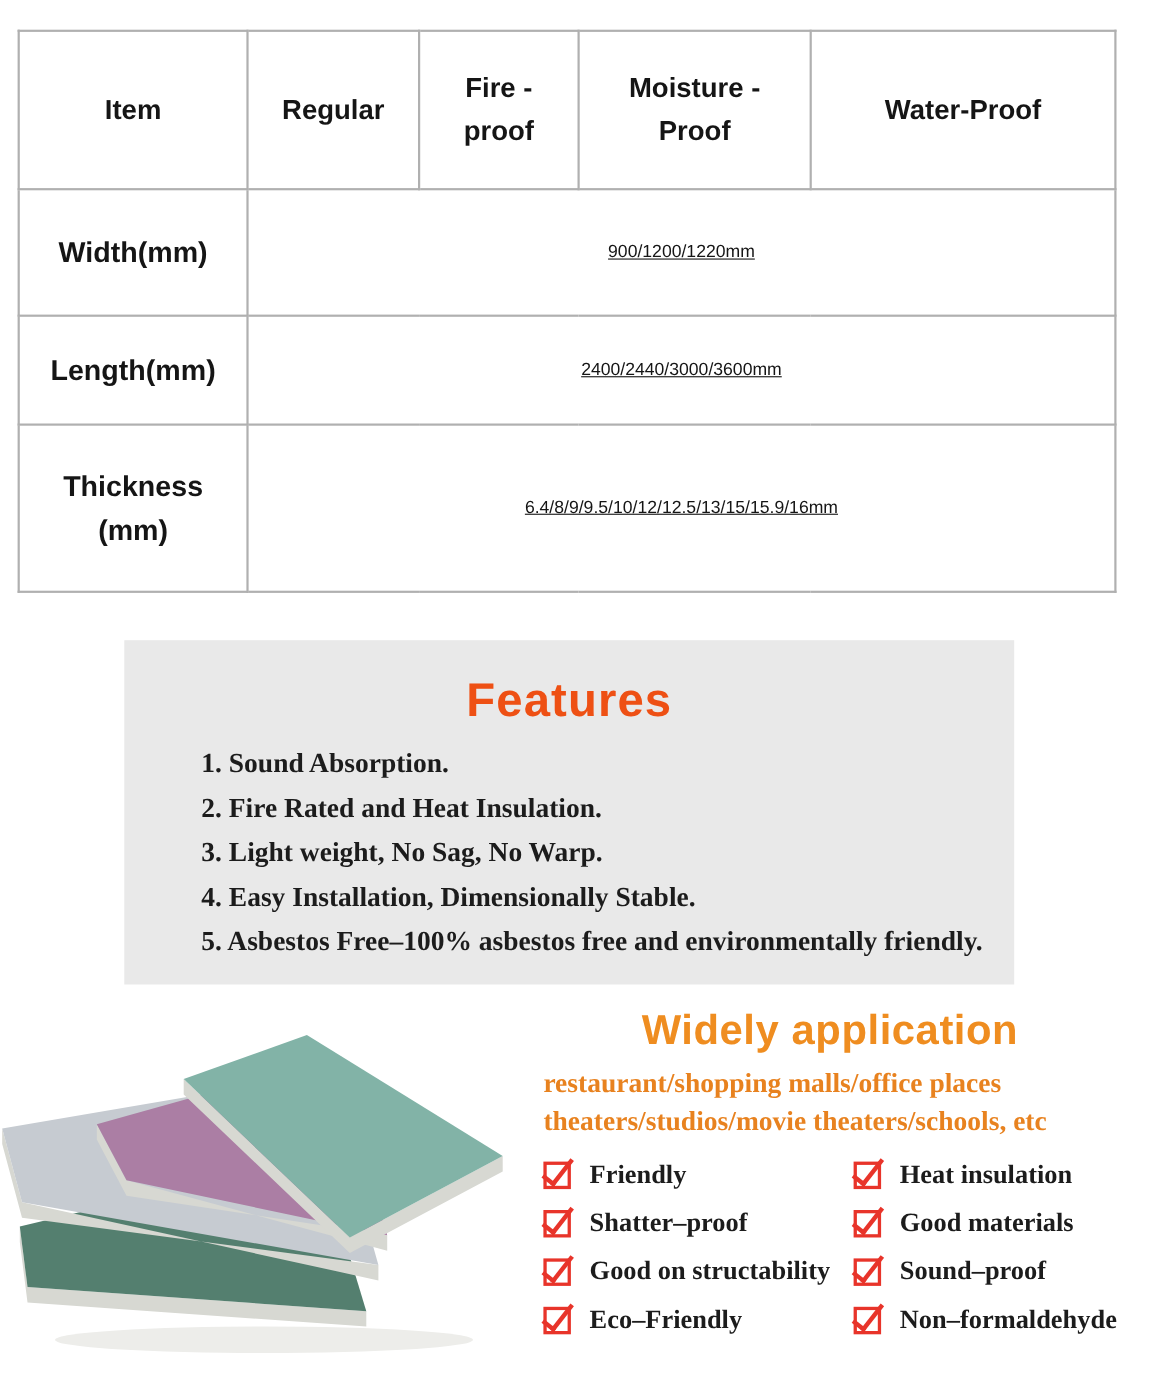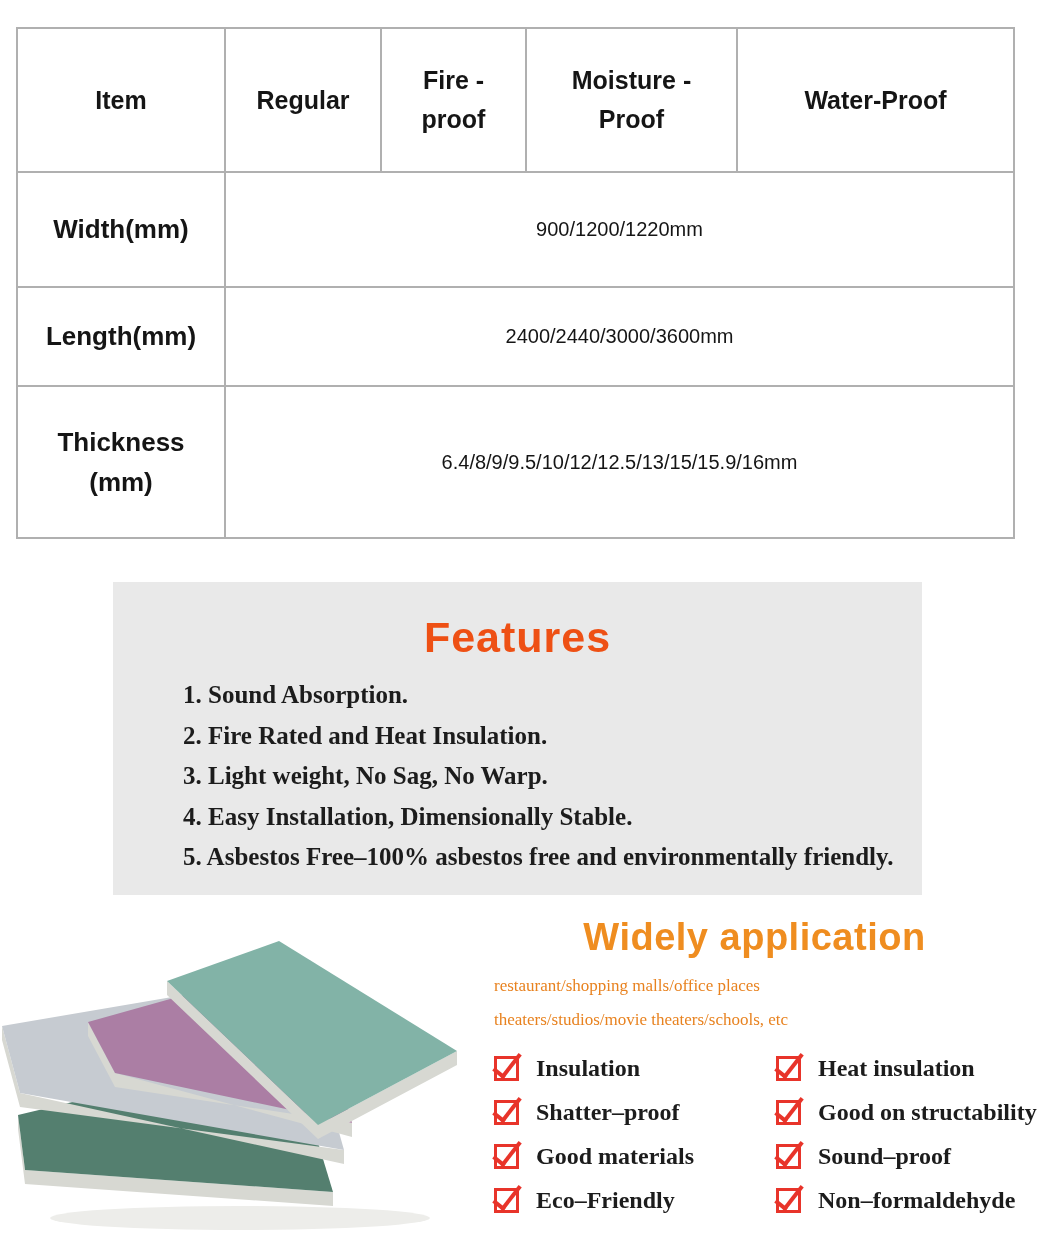--- a/index.html
+++ b/index.html
@@ -14,21 +14,21 @@
     position:absolute; left:16px; top:27px; width:997px;
     border-collapse:collapse; table-layout:fixed;
   }
   table.spec th, table.spec td {
     border:2px solid var(--table-border,#b0b0b0);
     text-align:center; vertical-align:middle;
     white-space:pre-line;
   }
   table.spec thead th { height:144px; font-size:25px; font-weight:bold; line-height:1.55; }
   table.spec .row-label { font-size:26px; font-weight:bold; line-height:1.55; }
-  table.spec .row-value { font-size:20px; font-weight:normal; font-family:"Liberation Sans",sans-serif; }
+  table.spec .row-value { font-size:16px; font-weight:normal; font-family:"Liberation Sans",sans-serif;text-decoration:underline; }
   tr.r-width  { height:115px; }
   tr.r-length { height:99px; }
   tr.r-thick  { height:152px; }
 
   
   .features-panel {
     position:absolute; left:113px; top:582px; width:809px; height:313px;
     background:var(--panel-bg,#e9e9e9);
   }
   .features-title {
@@ -44,22 +44,22 @@
 
   
   .application { position:absolute; left:480px; top:916px; width:575px; }
   .application-title {
     text-align:center; padding-right:26px;
     font-size:38px; font-weight:bold; letter-spacing:0.5px;
     color:var(--application-title,#ef8d20);
   }
   .application-sub {
     margin:10px 0 0 14px;
-    font-family:"Liberation Serif", serif; font-weight:normal;
-    font-size:17px; line-height:34px;
+    font-family:"Liberation Serif", serif; font-weight:bold;
+    font-size:25px; line-height:34px;
     color:var(--application-subtitle,#e8821f);
   }
   .checklist {
     margin:18px 0 0 14px;
     display:grid; grid-template-columns:282px 1fr; row-gap:17px;
   }
   .check-item { display:flex; align-items:center; }
   .checkbox {
     position:relative; flex:none; width:25px; height:25px;
     border:3.5px solid var(--check-red,#e8342a); margin-right:17px;
@@ -148,37 +148,37 @@
   </svg>
 
   <section class="application">
     <h2 class="application-title">Widely application</h2>
     <p class="application-sub">restaurant/shopping malls/office places</p>
     <p class="application-sub" style="margin-top:0">theaters/studios/movie theaters/schools, etc</p>
 
     <div class="checklist">
       <div class="check-item">
         <span class="checkbox"></span>
-        <span class="check-label">Insulation</span>
+        <span class="check-label">Friendly</span>
       </div>
       <div class="check-item">
         <span class="checkbox"></span>
         <span class="check-label">Heat insulation</span>
       </div>
       <div class="check-item">
         <span class="checkbox"></span>
         <span class="check-label">Shatter–proof</span>
       </div>
       <div class="check-item">
         <span class="checkbox"></span>
-        <span class="check-label">Good on structability</span>
+        <span class="check-label">Good materials</span>
       </div>
       <div class="check-item">
         <span class="checkbox"></span>
-        <span class="check-label">Good materials</span>
+        <span class="check-label">Good on structability</span>
       </div>
       <div class="check-item">
         <span class="checkbox"></span>
         <span class="check-label">Sound–proof</span>
       </div>
       <div class="check-item">
         <span class="checkbox"></span>
         <span class="check-label">Eco–Friendly</span>
       </div>
       <div class="check-item">

